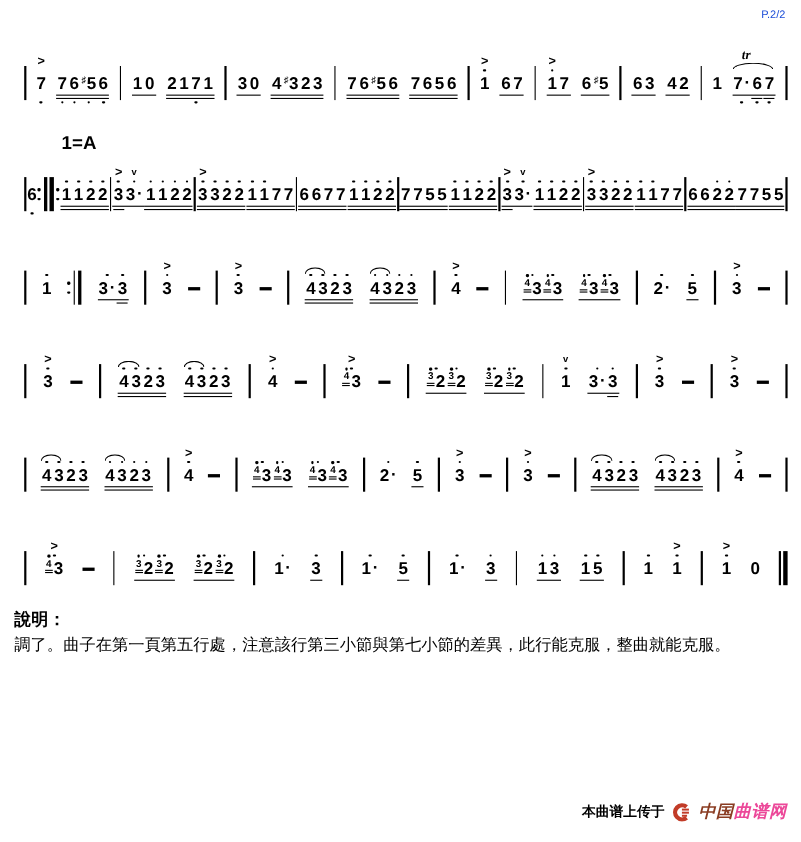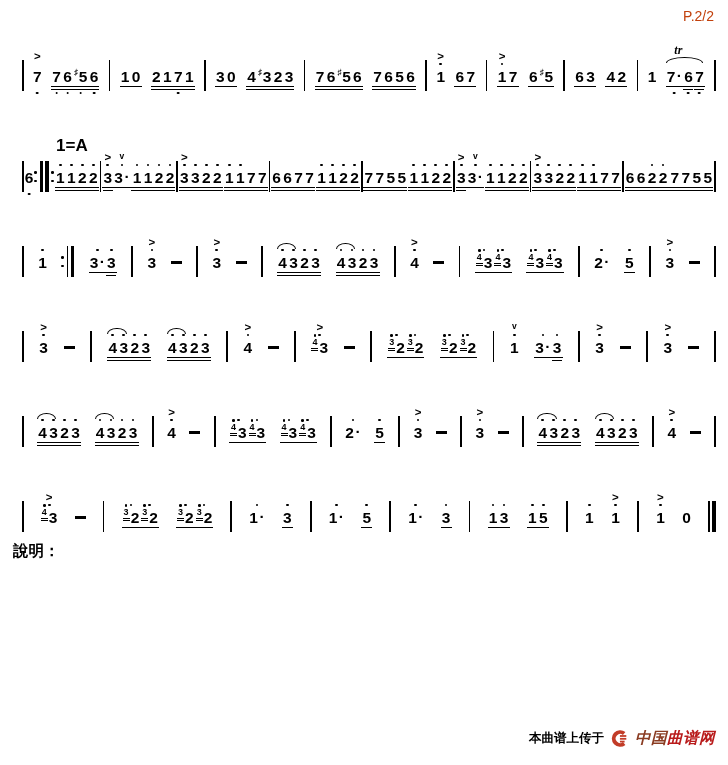--- a/index.html
+++ b/index.html
@@ -1,20 +1,20 @@
 <!DOCTYPE html>
 <html><head>
 <meta charset="utf-8">
 <style>
   *{margin:0;padding:0;box-sizing:border-box}
   html,body{width:728px;height:765px}
   body{position:relative;background:#fff;font-family:"Liberation Sans",sans-serif;color:#000;overflow:hidden}
 
-  .pg-label{position:absolute;top:8px;right:14px;font-size:14px;color:#c2410c}
-  .key-label{position:absolute;left:56px;top:136px;font:bold 17px "Liberation Sans",sans-serif}
+  .pg-label{position:absolute;top:8px;right:14px;font-size:10px;color:#1d4ed8}
+  .key-label{position:absolute;left:56px;top:120px;font:bold 17px "Liberation Sans",sans-serif}
 
   
   #score .line{position:absolute;left:22px;right:12px;height:54px;display:flex;justify-content:space-between;align-items:flex-start}
   .n{position:relative;display:inline-flex;flex-direction:column;align-items:center;min-width:9px}
   .mk{height:11px;line-height:10px;font:bold 11.5px "Liberation Sans",sans-serif;text-align:center;white-space:nowrap}
   .mk.vm{font-size:8.5px;font-weight:bold}
   .ud{height:6px;display:flex;align-items:center;justify-content:center}
   .cdot{width:2.7px;height:2.7px;border-radius:50%;background:#000;display:block}
   .dg{height:17px;display:inline-flex;align-items:flex-end;white-space:nowrap;font:bold 15.5px "Liberation Sans",sans-serif}
   .dtx{line-height:15.5px}
@@ -30,21 +30,21 @@
   .tie{position:absolute;top:6.5px;height:6px;border:1.4px solid #000;border-bottom:none;border-radius:100% 100% 0 0/200% 200% 0 0}
   .gmk{position:absolute;top:-7px;left:22%;font:italic bold 12px "Liberation Serif",serif}
   .bar{width:1.7px;height:31px;background:#000;margin-top:10px;flex:none}
   .bar.thick{width:3.4px}
   .brg{display:flex;align-items:center;gap:2.5px;margin-top:10px;height:31px;flex:none}
   .brg .bar{margin-top:0}
   .rd{display:flex;flex-direction:column;gap:6px}
   .dash{width:11px;height:2.7px;background:#000;margin-top:25px;flex:none}
 
   
-  .expl{position:absolute;left:13px;top:540px;width:708px;font-family:Liberation Mono, monospace}
+  .expl{position:absolute;left:13px;top:552px;width:708px;font-family:Liberation Sans, sans-serif}
   .expl .hd{font-size:15.5px;font-weight:bold;line-height:24px}
   .expl .tl{font-size:14.8px;line-height:22px}
 
   
   .footer{position:absolute;right:13px;top:728px;display:flex;align-items:center;gap:7px}
   .fnote{font-size:12.5px;font-weight:bold;font-family:"Liberation Serif",serif}
   .site{font:bold italic 15.5px "Liberation Sans",sans-serif;letter-spacing:.5px;white-space:nowrap}
 </style>
 </head>
 <body>
@@ -2002,30 +2002,31 @@
         </span>
         <span class="brg">
           <i class="bar"></i>
           <i class="bar thick"></i>
         </span>
       </div>
     </div>
 
   <div class="expl">
     <div class="hd">說明：</div>
+    <div class="tl">調了。曲子在第一頁第五行處，注意該行第三小節與第七小節的差異，此行能克服，整曲就能克服。</div>
   </div>
 
   <div class="footer">
     <span class="fnote">本曲谱上传于</span>
     <span style="display:inline-flex">
       <svg width="17" height="17" viewBox="0 0 20 20" aria-hidden="true">
         <path d="M15.5 4.2 A7.5 7.5 0 1 0 15.5 15.8" fill="none" stroke="#c23c28" stroke-width="4.6"></path>
         <rect x="10.5" y="6" width="7.5" height="2.1" fill="#c23c28"></rect>
         <rect x="10.5" y="9.3" width="7.5" height="2.1" fill="#c23c28"></rect>
         <rect x="10.5" y="12.6" width="5.5" height="2.1" fill="#c23c28"></rect>
       </svg>
     </span>
     <span class="site">
-      <span style="color: rgb(138, 60, 34);">中国</span><span style="color: #b91c1c;">曲谱网</span>
+      <span style="color: rgb(138, 60, 34);">中国</span><span style="color: #ec4899;">曲谱网</span>
     </span>
   </div>
 
 </div>
 
 </body></html>

